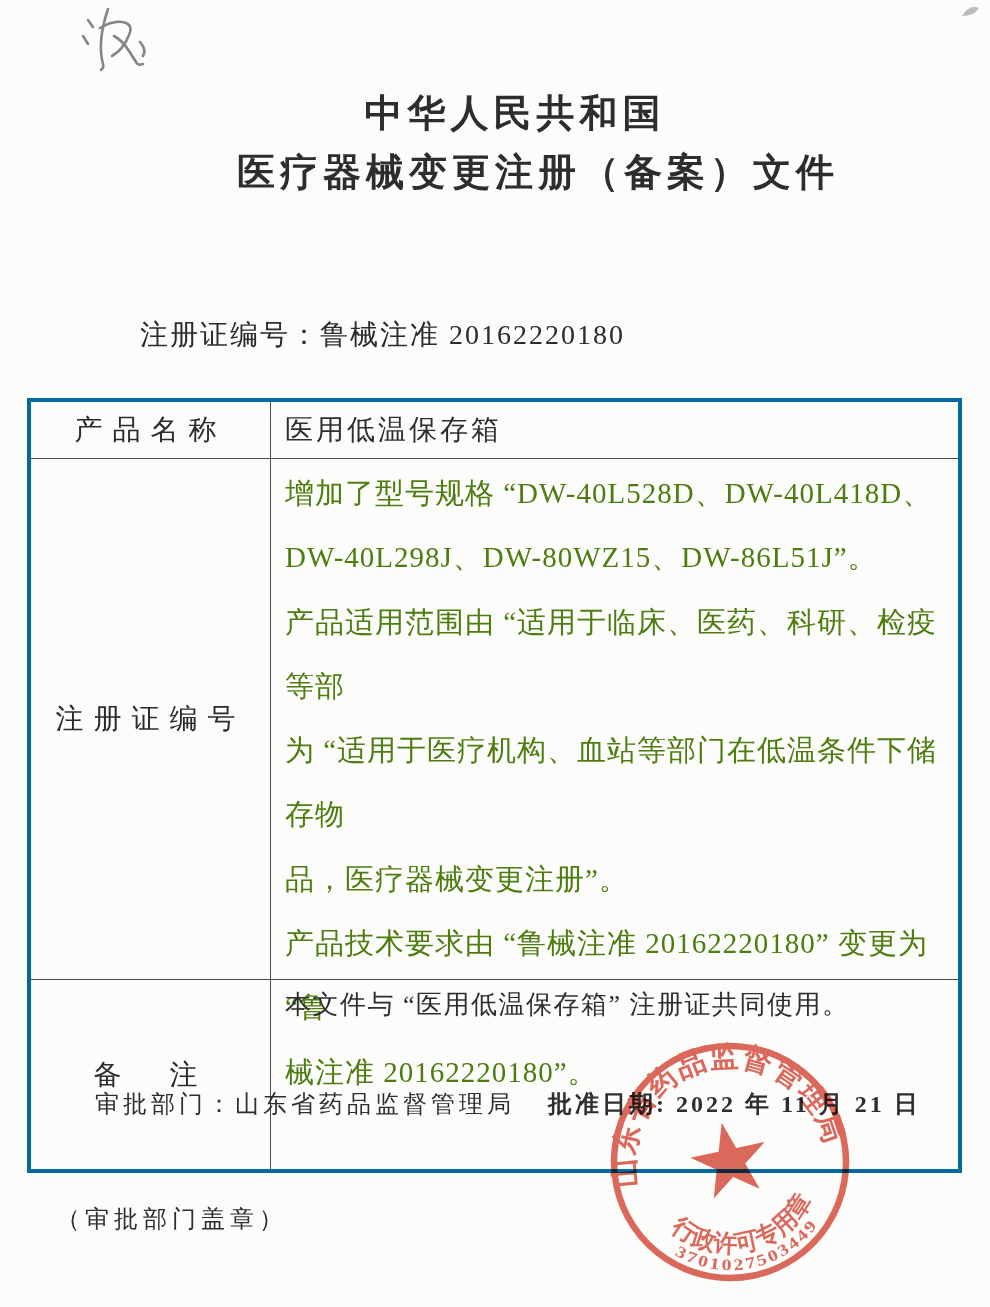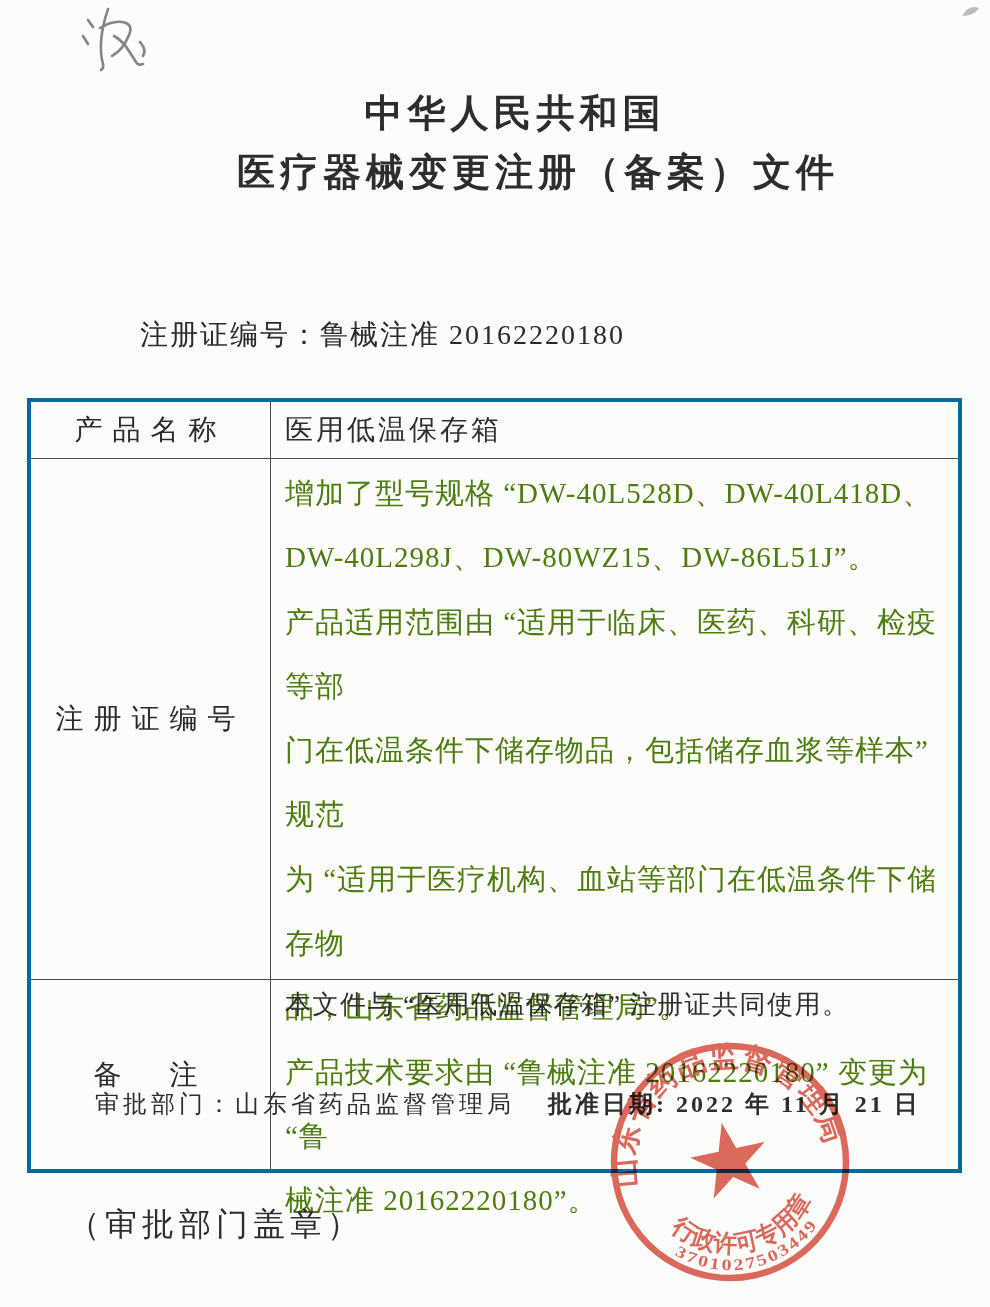--- a/index.html
+++ b/index.html
@@ -39,21 +39,21 @@
     padding:2px 10px 0 14px;font-size:29px;line-height:64.3px;letter-spacing:1px;
     color:#4d7c0f;
   }
   .remark-content{
     padding:7px 10px 0 14px;font-size:26px;line-height:36px;letter-spacing:1.5px;
   }
   .footer-line1{position:absolute;top:1088px;left:0;width:100%;height:34px;font-size:24px;}
   .approval-dept{position:absolute;left:95px;letter-spacing:4px;}
   .approval-date{position:absolute;left:548px;letter-spacing:3px;font-weight:bold;}
   .stamp-note{
-    position:absolute;left:68px;top:1203px;font-size:32px;letter-spacing:5px;
+    position:absolute;left:56px;top:1203px;font-size:24px;letter-spacing:5px;
   }
   .seal-svg{
     position:absolute;left:570px;top:1002px;width:320px;height:320px;
     opacity:.82;mix-blend-mode:multiply;pointer-events:none;
   }
   .seal-text{font-family:"Liberation Serif", serif;}
   .handwriting{position:absolute;left:78px;top:4px;width:80px;height:78px;}
   .scan-mark{position:absolute;left:958px;top:0px;width:30px;height:24px;opacity:.65;}
 </style>
 </head>
@@ -83,23 +83,22 @@
 
   <div class="doc-table">
     <div class="cell cell-label b-r b-b">产品名称</div>
     <div class="cell cell-value-center b-b">医用低温保存箱</div>
 
     <div class="cell cell-label b-r b-b">注册证编号</div>
     <div class="cell change-content b-b">
       <div>增加了型号规格 “DW-40L528D、DW-40L418D、</div>
       <div>DW-40L298J、DW-80WZ15、DW-86L51J”。</div>
       <div>产品适用范围由 “适用于临床、医药、科研、检疫等部</div>
-      <div>门在低温条件下储存物品，包括储存血浆等样本” 规范</div>
       <div>为 “适用于医疗机构、血站等部门在低温条件下储存物</div>
-      <div>品，山东省药品监督管理局”。</div>
+      <div>品，医疗器械变更注册”。</div>
       <div>产品技术要求由 “鲁械注准 20162220180” 变更为 “鲁</div>
       <div>械注准 20162220180”。</div>
     </div>
 
     <div class="cell cell-label b-r">备　注</div>
     <div class="cell remark-content">本文件与 “医用低温保存箱” 注册证共同使用。</div>
   </div>
 
   <div class="footer-line1">
     <span class="approval-dept">审批部门：山东省药品监督管理局</span>

